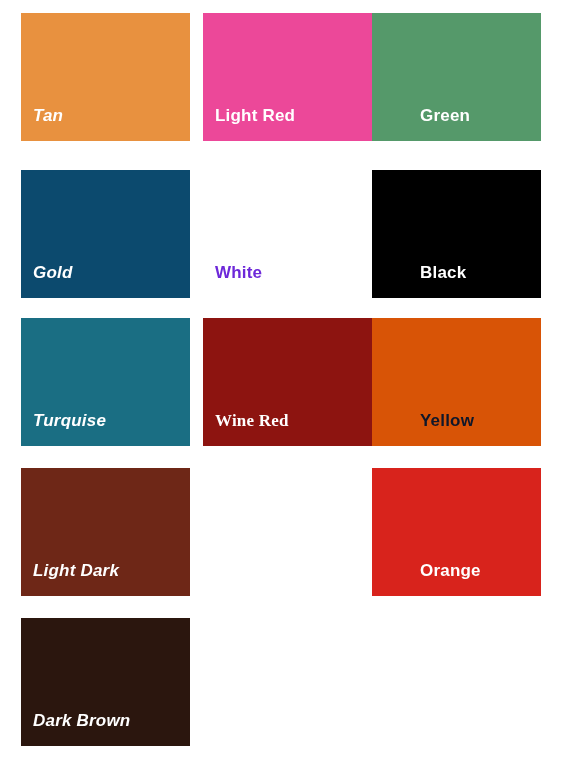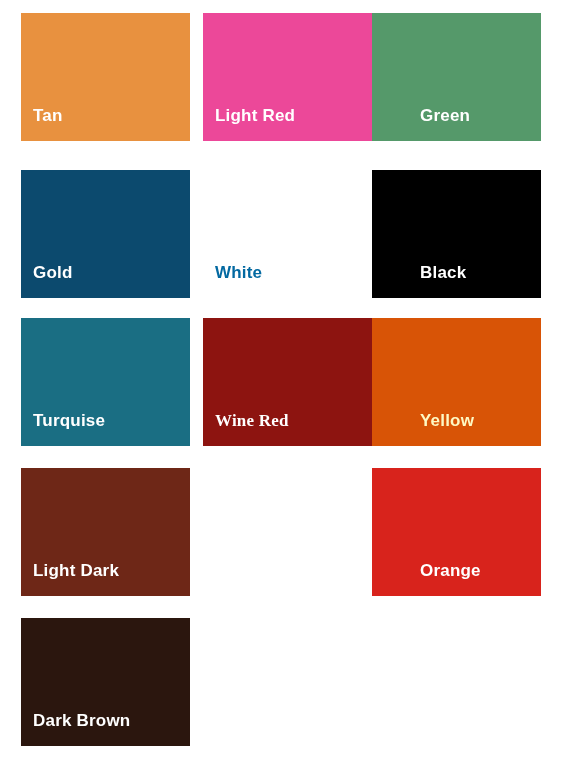--- a/index.html
+++ b/index.html
@@ -35,21 +35,21 @@
     font-size: 17px;
     font-weight: bold;
     letter-spacing: 0.2px;
     line-height: 1;
     padding: 0 0 17px 12px;
     white-space: nowrap;
     color: #ffffff;
   }
 
   
-  .col-0 { left: 21px; }
+  .col-0 { left: 21px; font-style: italic; }
   .col-1 { left: 203px; }
   .col-2 { left: 372px; padding-left: 36px; }
 
   
   .row-0 { top: 13px; }
   .row-1 { top: 170px; }
   .row-2 { top: 318px; }
   .row-3 { top: 468px; }
   .row-4 { top: 618px; }
 </style>
@@ -68,37 +68,37 @@
 
   <div class="swatch col-2 row-0" style="background-color: rgb(85, 153, 106);">
     <span class="swatch-label" style="color: rgb(255, 255, 255);">Green</span>
   </div>
 
   <div class="swatch col-0 row-1" style="background-color: #0c4a6e;">
     <span class="swatch-label" style="color: rgb(255, 255, 255);">Gold</span>
   </div>
 
   <div class="swatch col-1 row-1" style="background-color: rgb(255, 255, 255);">
-    <span class="swatch-label" style="color: #0369a1;">White</span>
+    <span class="swatch-label" style="color: #6d28d9;">White</span>
   </div>
 
   <div class="swatch col-2 row-1" style="background-color: rgb(0, 0, 0); align-items: flex-end;">
     <span class="swatch-label" style="color: rgb(255, 255, 255);">Black</span>
   </div>
 
   <div class="swatch col-0 row-2" style="background-color: rgb(26, 110, 131);">
     <span class="swatch-label" style="color: rgb(255, 255, 255);">Turquise</span>
   </div>
 
   <div class="swatch col-1 row-2" style="background-color: rgb(141, 20, 16);">
     <span class="swatch-label" style="color: rgb(255, 255, 255); font-family: Liberation Serif, serif;">Wine Red</span>
   </div>
 
   <div class="swatch col-2 row-2" style="background-color: rgb(216, 84, 6);">
-    <span class="swatch-label" style="color: #fef9c3;">Yellow</span>
+    <span class="swatch-label" style="color: #0f172a;">Yellow</span>
   </div>
 
   <div class="swatch col-0 row-3" style="background-color: rgb(110, 39, 23);">
     <span class="swatch-label" style="color: rgb(255, 255, 255);">Light Dark</span>
   </div>
 
 
   <div class="swatch col-2 row-3" style="background-color: rgb(216, 35, 28);">
     <span class="swatch-label" style="color: rgb(255, 255, 255);">Orange</span>
   </div>

